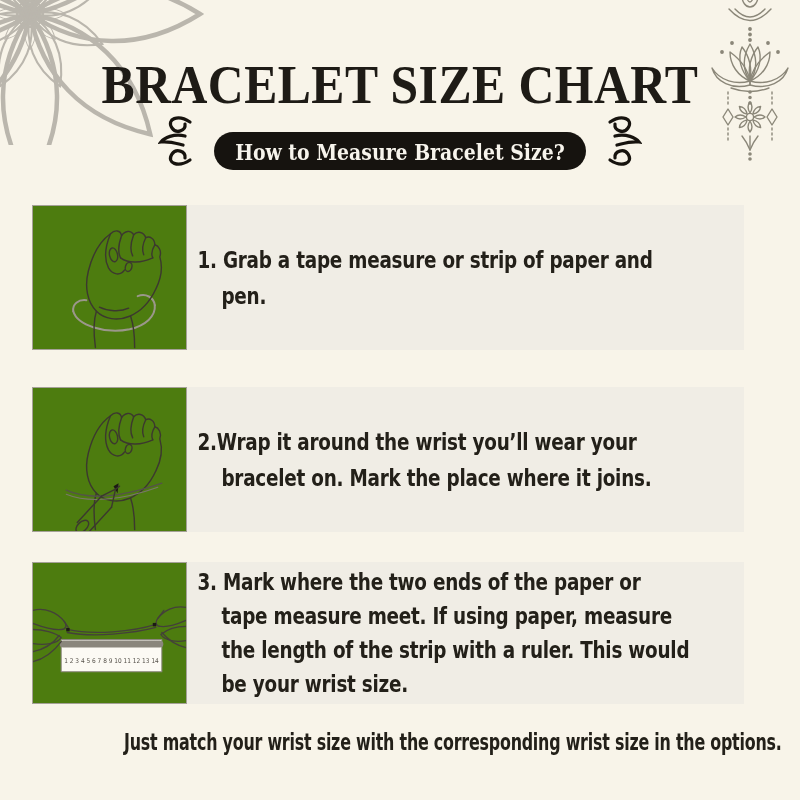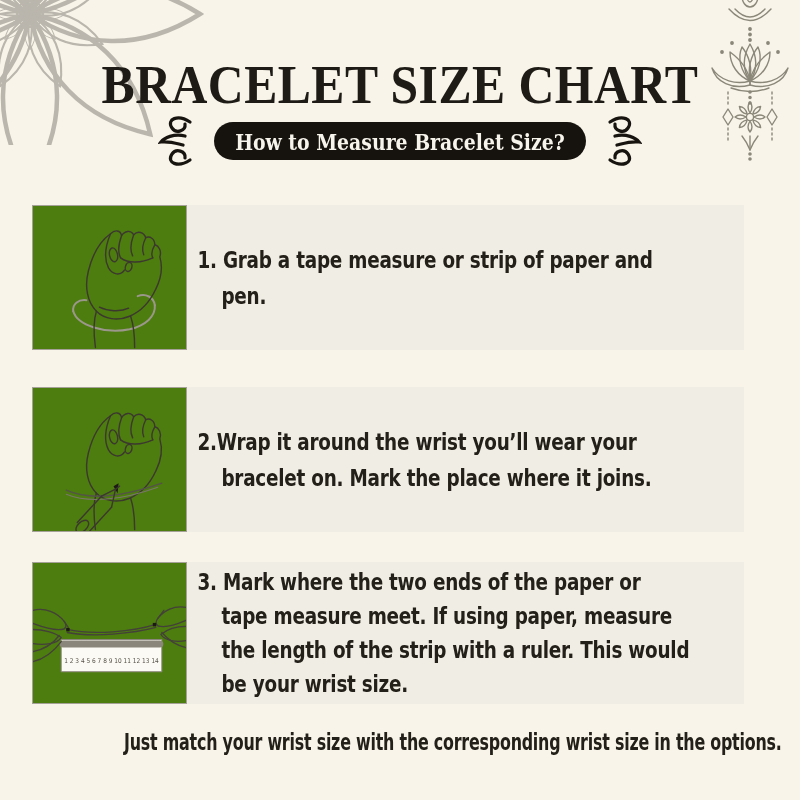--- a/index.html
+++ b/index.html
@@ -10,21 +10,21 @@
   }
   
   .title{
     position:absolute;top:54px;left:0;width:100%;text-align:center;
     font-family:"Liberation Serif",serif;font-weight:700;font-size:54px;
     letter-spacing:.5px;color:#1e1b16;transform:scaleX(.92);transform-origin:center;
     white-space:nowrap;
   }
   .subtitle-row{
     position:absolute;top:112px;left:0;width:100%;height:58px;
-    display:flex;justify-content:center;align-items:center;gap:20px;
+    display:flex;justify-content:center;align-items:flex-end;gap:20px;
   }
   .pill{
     width:372px;height:38px;border-radius:19px;background:#16130f;
     display:flex;align-items:center;justify-content:center;overflow:visible;
   }
   .pill span{
     font-family:"DejaVu Serif",serif;font-weight:700;font-size:23px;color:#f7f4ec;
     white-space:nowrap;transform:scaleX(.82);transform-origin:center;
   }
   .flourish{width:36px;height:58px;flex:none;}

